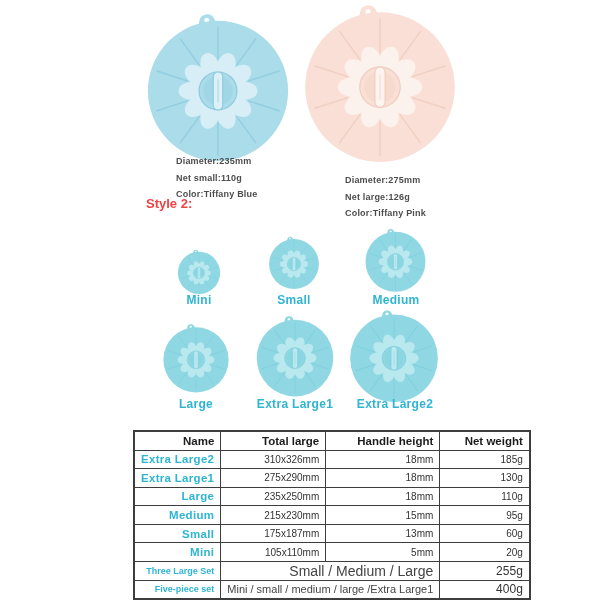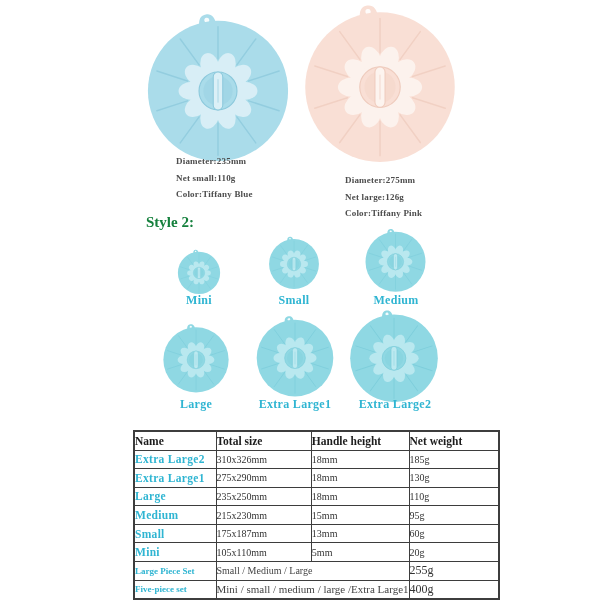--- a/index.html
+++ b/index.html
@@ -1,63 +1,63 @@
 <!DOCTYPE html>
 <html style="--accent: #2fb5d2; --spec_text: #4d4d4d; --table_border: #3d3d3d; --lid_blue_base: #aadcea; --lid_blue_light: #dbf0f7; --lid_blue_line: #8cc9dc; --lid_pink_base: #f9dfd5; --lid_pink_light: #fdf4ef; --lid_pink_line: #efccbe; --lid_teal_base: #8fd8e3; --lid_teal_light: #bce9f0; --lid_teal_line: #79cbd9;"><head>
 <meta charset="utf-8">
 <style>
   * { margin:0; padding:0; box-sizing:border-box; }
   html,body { background:#fff; }
   body { font-family:"Liberation Sans", sans-serif; }
-  .page { position:relative; width:555px; height:600px; background:#fff; overflow:hidden;font-family:Liberation Serif, serif; }
+  .page { position:relative; width:555px; height:600px; background:#fff; overflow:hidden; }
 
   
   .lid { position:absolute; }
   .lid svg { width:100%; height:100%; display:block; }
   .lid-blue  { --b:var(--lid_blue_base);  --p:var(--lid_blue_light);  --s:var(--lid_blue_line); }
   .lid-pink  { --b:var(--lid_pink_base);  --p:var(--lid_pink_light);  --s:var(--lid_pink_line); }
   .lid-teal  { --b:var(--lid_teal_base);  --p:var(--lid_teal_light);  --s:var(--lid_teal_line); }
 
   
   .lid-top-blue { left:145px; top:12px;  width:146px; height:152px; }
   .lid-top-pink { left:302px; top:3px;   width:156px; height:162px; }
 
   
   .spec-block { position:absolute; font-size:9px; font-weight:bold; color:var(--spec_text); line-height:16.5px; letter-spacing:.2px; }
   .spec-left  { left:176px; top:153px; }
   .spec-right { left:345px; top:153px;margin-top:19px; }
 
   
-  .style2-heading { position:absolute; left:146px; top:214px; font-size:15px; font-weight:bold; color:#15803d; }
+  .style2-heading { position:absolute; left:146px; top:196px; font-size:13px; font-weight:bold; color:#ef4444; }
 
   
   .size-label { position:absolute; text-align:center; font-size:12px; font-weight:bold; color:var(--accent); letter-spacing:.3px; }
   .lid-mini   { left:177px; top:249px; width:44px;  height:46px; }
   .lid-small  { left:268px; top:236px; width:52px;  height:54px; }
   .lid-medium { left:364px; top:228px; width:63px;  height:65px; }
   .lid-large  { left:162px; top:323px; width:68px;  height:71px; }
   .lid-xl1    { left:255px; top:315px; width:80px;  height:83px; }
   .lid-xl2    { left:348px; top:309px; width:92px;  height:95px; }
   .lbl-mini   { left:169px; top:293px; width:60px; }
   .lbl-small  { left:264px; top:293px; width:60px; }
   .lbl-medium { left:360px; top:293px; width:72px; }
   .lbl-large  { left:156px; top:397px; width:80px; }
   .lbl-xl1    { left:245px; top:397px; width:100px; }
   .lbl-xl2    { left:345px; top:397px; width:100px; }
 
   
   .spec-table { position:absolute; left:133px; top:430px; border-collapse:collapse; table-layout:fixed; background:#fff; }
   .spec-table, .spec-table td, .spec-table th { border:1.5px solid var(--table_border); }
   .spec-table { border-width:2px; }
-  .spec-table th, .spec-table td { text-align:left; vertical-align:middle; padding:0 0; overflow:hidden; white-space:nowrap; }
+  .spec-table th, .spec-table td { text-align:right; vertical-align:middle; padding:0 6px; overflow:hidden; white-space:nowrap; }
   .spec-table th { height:19px; font-size:11.5px; font-weight:bold; color:#1c1c1c; }
   .spec-table td { height:18.6px; font-size:10px; color:#333; }
   td.cell-name { font-size:11.5px; font-weight:bold; color:var(--accent); letter-spacing:.3px; }
   td.cell-set-name { font-size:9px; font-weight:bold; color:var(--accent); }
-  td.cell-set3-contents { font-size:10px; color:#444; }
+  td.cell-set3-contents { font-size:14px; color:#444; }
   td.cell-set5-contents { font-size:11px; color:#444; }
   td.cell-set-weight { font-size:12px; }
 </style>
 </head>
 <body>
 
 <svg width="0" height="0" style="position:absolute" aria-hidden="true">
   <defs>
     <symbol id="lid" viewBox="0 0 200 208">
       <g transform="rotate(-9 100 108)">
@@ -164,21 +164,21 @@
   <table class="spec-table">
     <colgroup>
         <col style="width:82px">
         <col style="width:82px">
         <col style="width:84px">
         <col style="width:90px">
       </colgroup>
     <tbody>
       <tr>
         <th>Name</th>
-        <th>Total size</th>
+        <th>Total large</th>
         <th>Handle height</th>
         <th>Net weight</th>
       </tr>
       <tr>
         <td class="cell-name">Extra Large2</td>
         <td>310x326mm</td>
         <td>18mm</td>
         <td>185g</td>
       </tr>
       <tr>
@@ -205,21 +205,21 @@
         <td>13mm</td>
         <td>60g</td>
       </tr>
       <tr>
         <td class="cell-name">Mini</td>
         <td>105x110mm</td>
         <td>5mm</td>
         <td>20g</td>
       </tr>
       <tr>
-        <td class="cell-set-name">Large Piece Set</td>
+        <td class="cell-set-name">Three Large Set</td>
         <td class="cell-set3-contents" colspan="2">Small / Medium / Large</td>
         <td class="cell-set-weight">255g</td>
       </tr>
       <tr>
         <td class="cell-set-name">Five-piece set</td>
         <td class="cell-set5-contents" colspan="2">Mini / small / medium / large /Extra Large1</td>
         <td class="cell-set-weight">400g</td>
       </tr>
     </tbody>
   </table>

